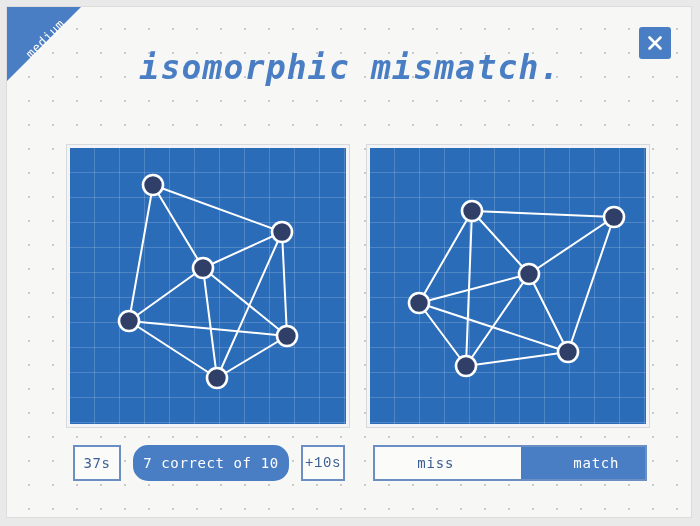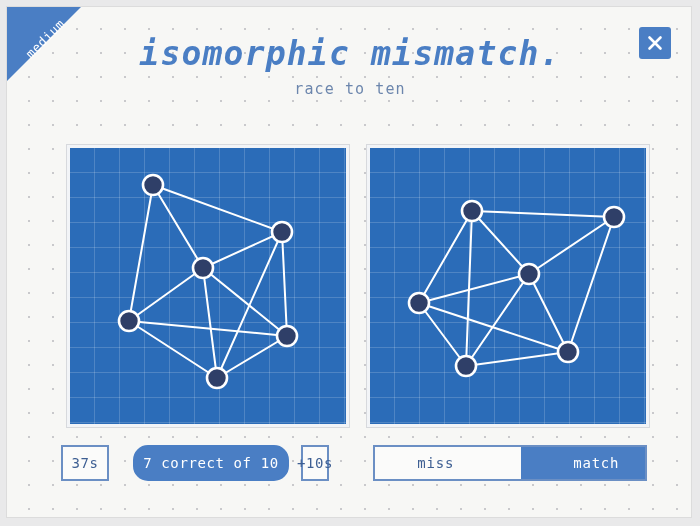--- a/index.html
+++ b/index.html
@@ -80,21 +80,21 @@
     display: flex;
     align-items: center;
     justify-content: center;
   }
   #close-btn svg { display: block; }
 
   
   #header {
     position: absolute;
     left: 0;
-    top: 26px;
+    top: 40px;
     width: 686px;
     text-align: center;
     z-index: 2;
   }
   #title {
     font-family: "DejaVu Sans Mono", monospace;
     font-weight: bold;
     font-style: italic;
     font-size: 33px;
     color: #4a7ec4;
@@ -180,23 +180,23 @@
     background: #fbfbfa;
     color: #3e5f93;
     cursor: default;
   }
   .chip.solid {
     background: #4a7ec4;
     border-color: #4a7ec4;
     color: #ffffff;
     border-radius: 15px;
   }
-  #chip-timer   { left: 54px;  width: 48px; }
+  #chip-timer   { left: 66px;  width: 48px; }
   #chip-score   { left: 126px; width: 156px; }
-  #chip-bonus   { left: 294px; width: 28px; }
+  #chip-bonus   { left: 294px; width: 44px; font-family: Liberation Mono, monospace; }
 
   #answer-group {
     position: absolute;
     left: 366px;
     top: 0;
     width: 274px;
     height: 36px;
     display: flex;
     border: 2px solid #6b8fc4;
     box-sizing: border-box;
@@ -234,21 +234,20 @@
   </div>
 
   <button id="close-btn">
     <svg width="18" height="18" viewBox="0 0 18 18">
       <path d="M3.5 3.5 L14.5 14.5 M14.5 3.5 L3.5 14.5" stroke="#ffffff" stroke-width="2.6" stroke-linecap="round" fill="none"></path>
     </svg>
   </button>
 
   <div id="header">
     <div id="title">isomorphic mismatch.</div>
-    <div id="subtitle">race to ten</div>
   </div>
 
   <div id="boards">
     <div class="board left">
       <div class="board-grid"></div>
       <svg id="svg-left" width="276" height="276">
           <line x1="83" y1="37" x2="212" y2="84" class="gedge"></line>
           <line x1="83" y1="37" x2="133" y2="120" class="gedge"></line>
           <line x1="83" y1="37" x2="59" y2="173" class="gedge"></line>
           <line x1="212" y1="84" x2="133" y2="120" class="gedge"></line>

